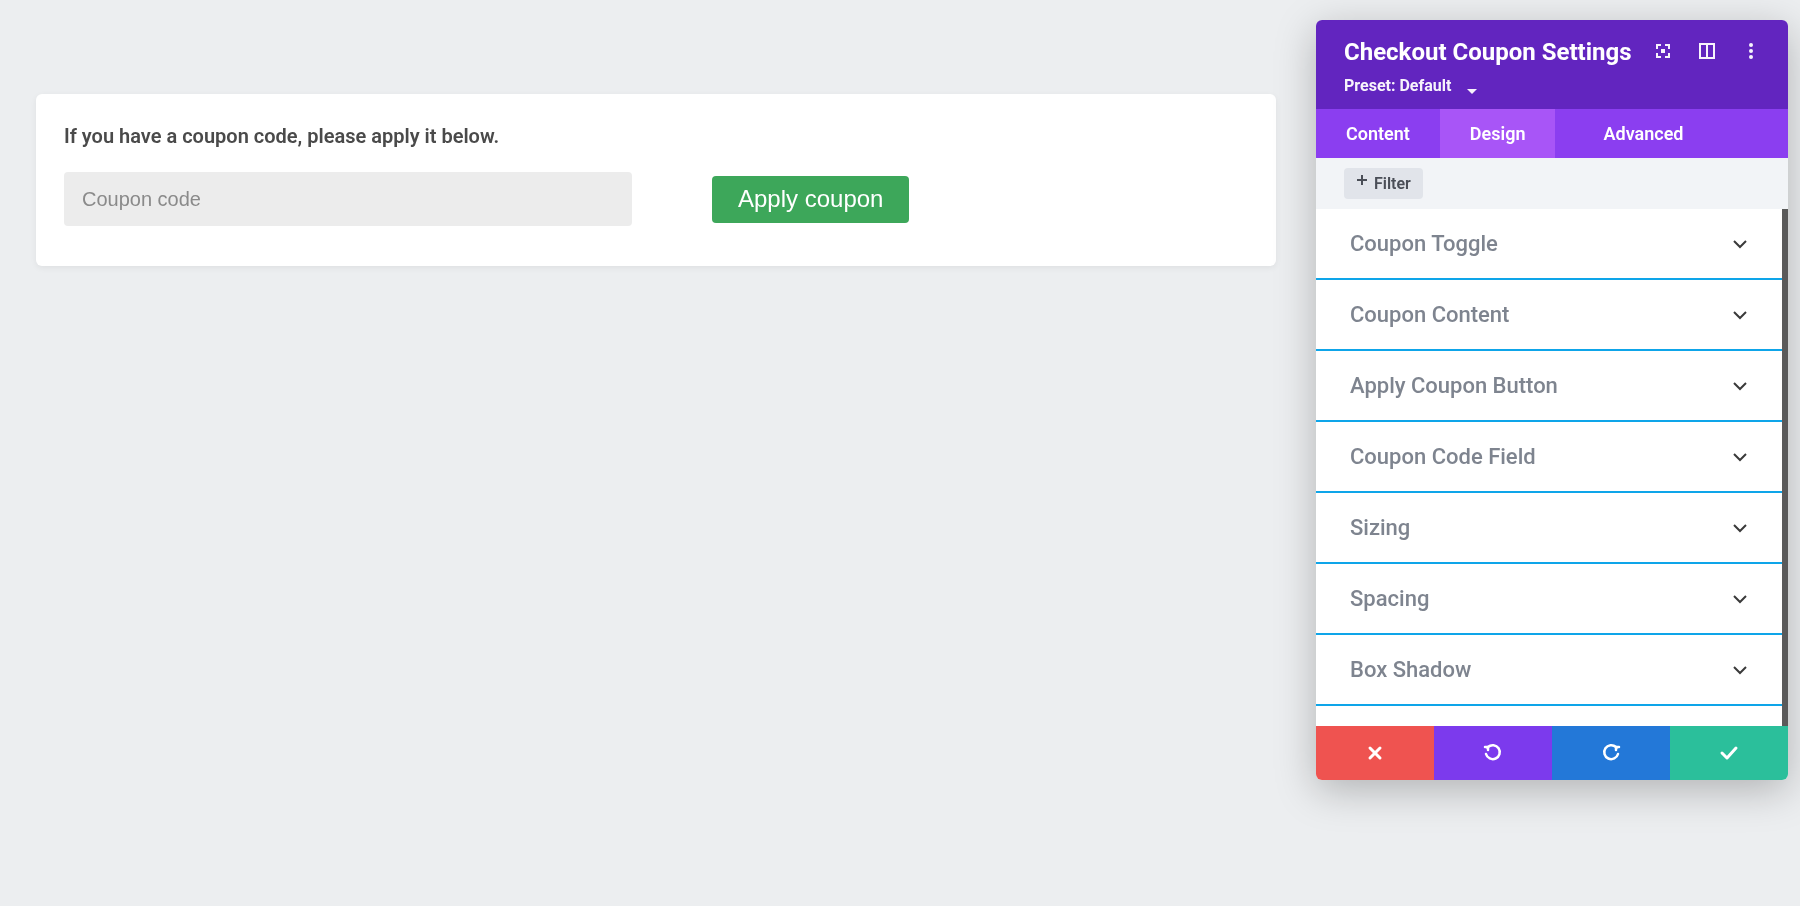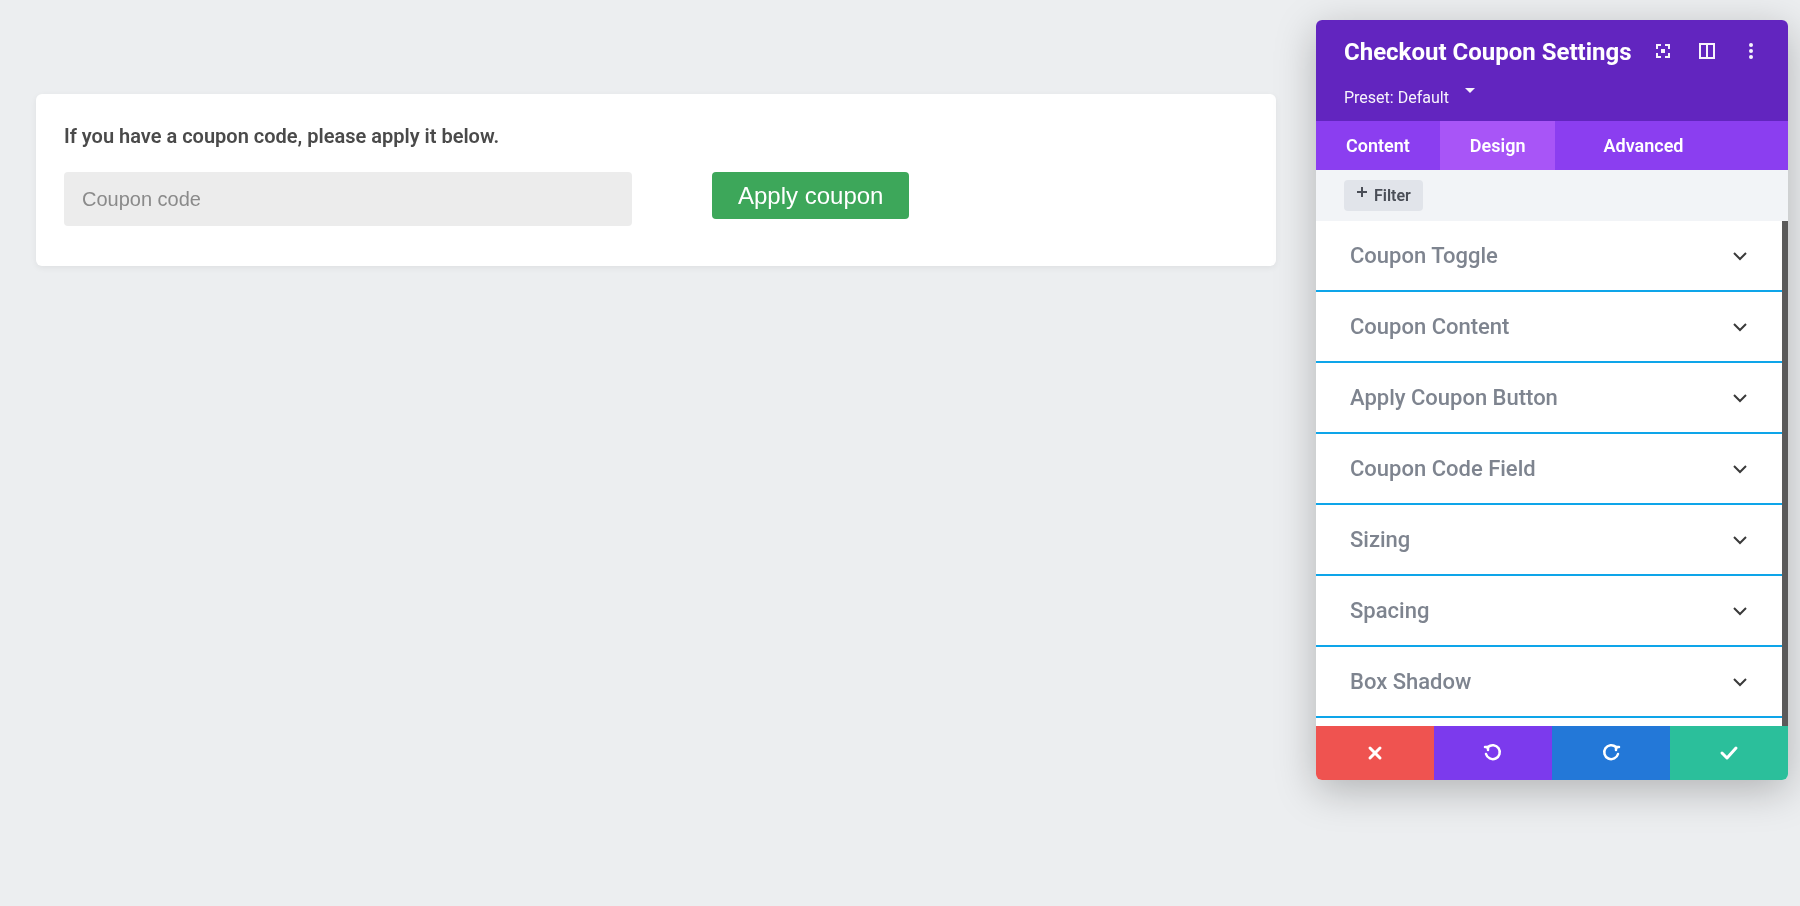--- a/index.html
+++ b/index.html
@@ -24,20 +24,21 @@
     padding: 30px 28px 40px 28px;
   }
   .coupon-prompt {
     font-size: 20px;
     font-weight: 600;
     color: #4a4a4a;
     margin-bottom: 24px;
   }
   .coupon-row {
     display: flex;
+    align-items: center;
     gap: 80px;
   }
   .coupon-input {
     width: 568px;
     height: 54px;
     background: #ececec;
     border: none;
     border-radius: 4px;
     padding: 0 18px;
     font-size: 20px;
@@ -76,28 +77,28 @@
     color: #ffffff;
     padding: 18px 28px 14px 28px;
     display: flex;
     justify-content: space-between;
     align-items: flex-start;
   }
   .panel-header-left { flex: 1; }
   .panel-title {
     font-size: 24px;
     font-weight: 700;
-    margin-bottom: 22px;
+    margin-bottom: 10px;
   }
   .panel-preset {
     font-size: 16px;
-    font-weight: 400;
+    font-weight: 700;
     opacity: 0.95;
     display: inline-flex;
-    align-items: flex-start;
+    align-items: flex-end;
     gap: 16px;
     cursor: pointer;
   }
   .panel-header-icons {
     display: flex;
     gap: 26px;
     margin-top: 4px;
   }
   .panel-header-icons .hicon {
     width: 18px; height: 18px;

